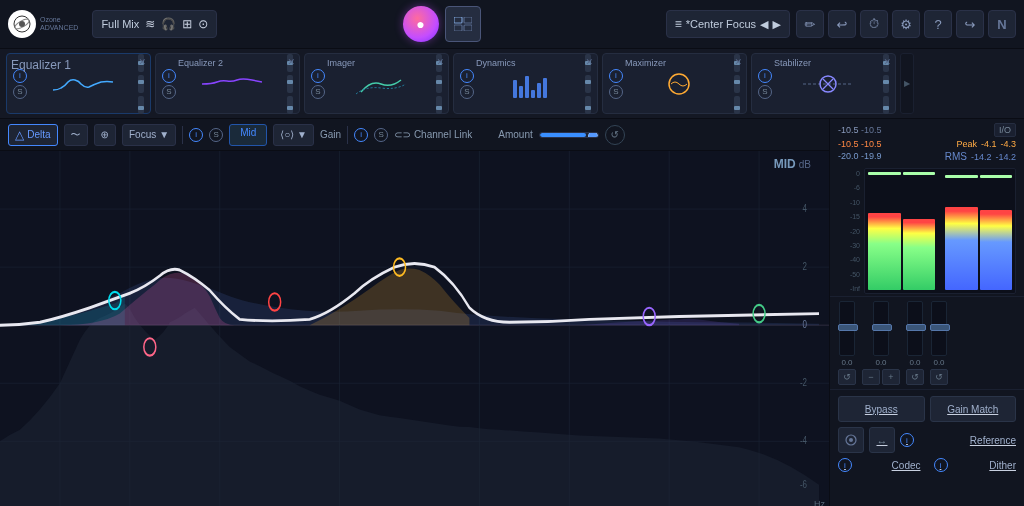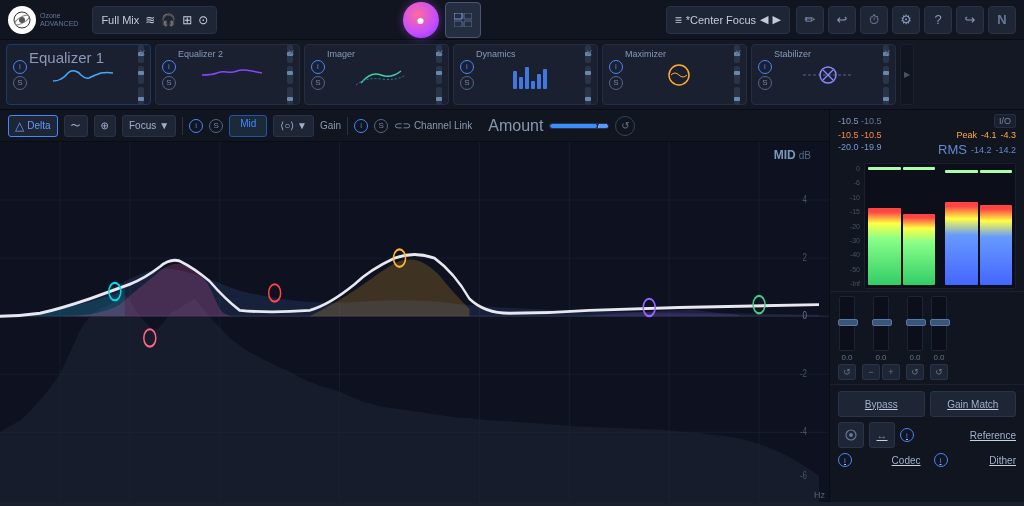--- a/index.html
+++ b/index.html
@@ -9,21 +9,21 @@
       background: #1a1f2e;
       font-family: 'Arial', sans-serif;
       font-size: 11px;
       color: #c8d0e0;
       overflow: hidden;
       user-select: none;
     }
 
     
     .top-bar {
-      height: 40px;
+      height: 49px;
       background: #111520;
       display: flex;
       align-items: center;
       padding: 0 8px;
       gap: 6px;
       border-bottom: 1px solid #0a0c14;
     }
     .logo-area {
       display: flex;
       align-items: center;
@@ -260,21 +260,21 @@
       font-size: 8px;
       color: #778899;
     }
     .channel-link {
       display: flex;
       align-items: center;
       gap: 3px;
       font-size: 10px;
       color: #889ab0;
     }
-    .amount-label { font-size: 16px; color: #889ab0; margin-left: 10px; }
+    .amount-label { font-size: 10px; color: #889ab0; margin-left: 20px; }
     .amount-bar {
       width: 60px;
       height: 6px;
       background: #1e2535;
       border: 1px solid #2a3148;
       border-radius: 3px;
       position: relative;
       overflow: hidden;
     }
     .amount-fill {
@@ -494,21 +494,21 @@
           <div class="mini-slider-thumb"></div>
         </div>
       <div class="mini-slider">
           <div class="mini-slider-thumb" style="top:5px;"></div>
         </div>
       <div class="mini-slider">
           <div class="mini-slider-thumb" style="top:10px;"></div>
         </div>
     </div>
     <div class="module-close">✕</div>
-    <div style="position:absolute;top:4px;left:22px;font-size:15px;color:#8899bb;">Equalizer 1</div>
+    <div style="position:absolute;top:4px;left:4px;font-size:12px;color:#8899bb;">Equalizer 1</div>
   </div>
 
   <div class="module">
     <div style="display:flex;flex-direction:column;gap:2px;">
       <div class="circle-i">i</div>
       <div class="circle-s">S</div>
     </div>
     <div class="module-vis">
       <svg class="module-eq-line" viewBox="0 0 60 24" fill="none">
         <path d="M0,12 Q10,12 15,10 Q20,8 25,9 Q30,10 35,8 Q40,6 50,8 Q55,9 60,10" stroke="#8844ff" stroke-width="1.5"></path>
@@ -764,21 +764,21 @@
         <span style="color:#ffaa44;font-size:9px;">Peak</span>
         <span style="color:#ffaa44;">-4.1</span>
         <span style="color:#ffaa44;">-4.3</span>
       </div>
     </div>
     <div style="display:flex;padding:0 8px 4px;gap:8px;font-size:9px;">
       <div style="flex:1;">
         <span style="color:#7799cc;">-20.0 -19.9</span>
       </div>
       <div style="display:flex;gap:4px;align-items:center;">
-        <span style="color:#6688cc;font-size:13px;margin-left:32px;">RMS</span>
+        <span style="color:#6688cc;font-size:10px;margin-left:32px;">RMS</span>
         <span style="color:#6688cc;">-14.2</span>
         <span style="color:#6688cc;">-14.2</span>
       </div>
     </div>
 
     <div style="display:flex;padding:2px 8px;gap:4px;height:130px;">
 
       <div style="display:flex;flex-direction:column;justify-content:space-between;padding:2px 0;width:22px;">
         <span style="font-size:7px;color:#445566;text-align:right;">0</span>
         <span style="font-size:7px;color:#445566;text-align:right;">-6</span>

